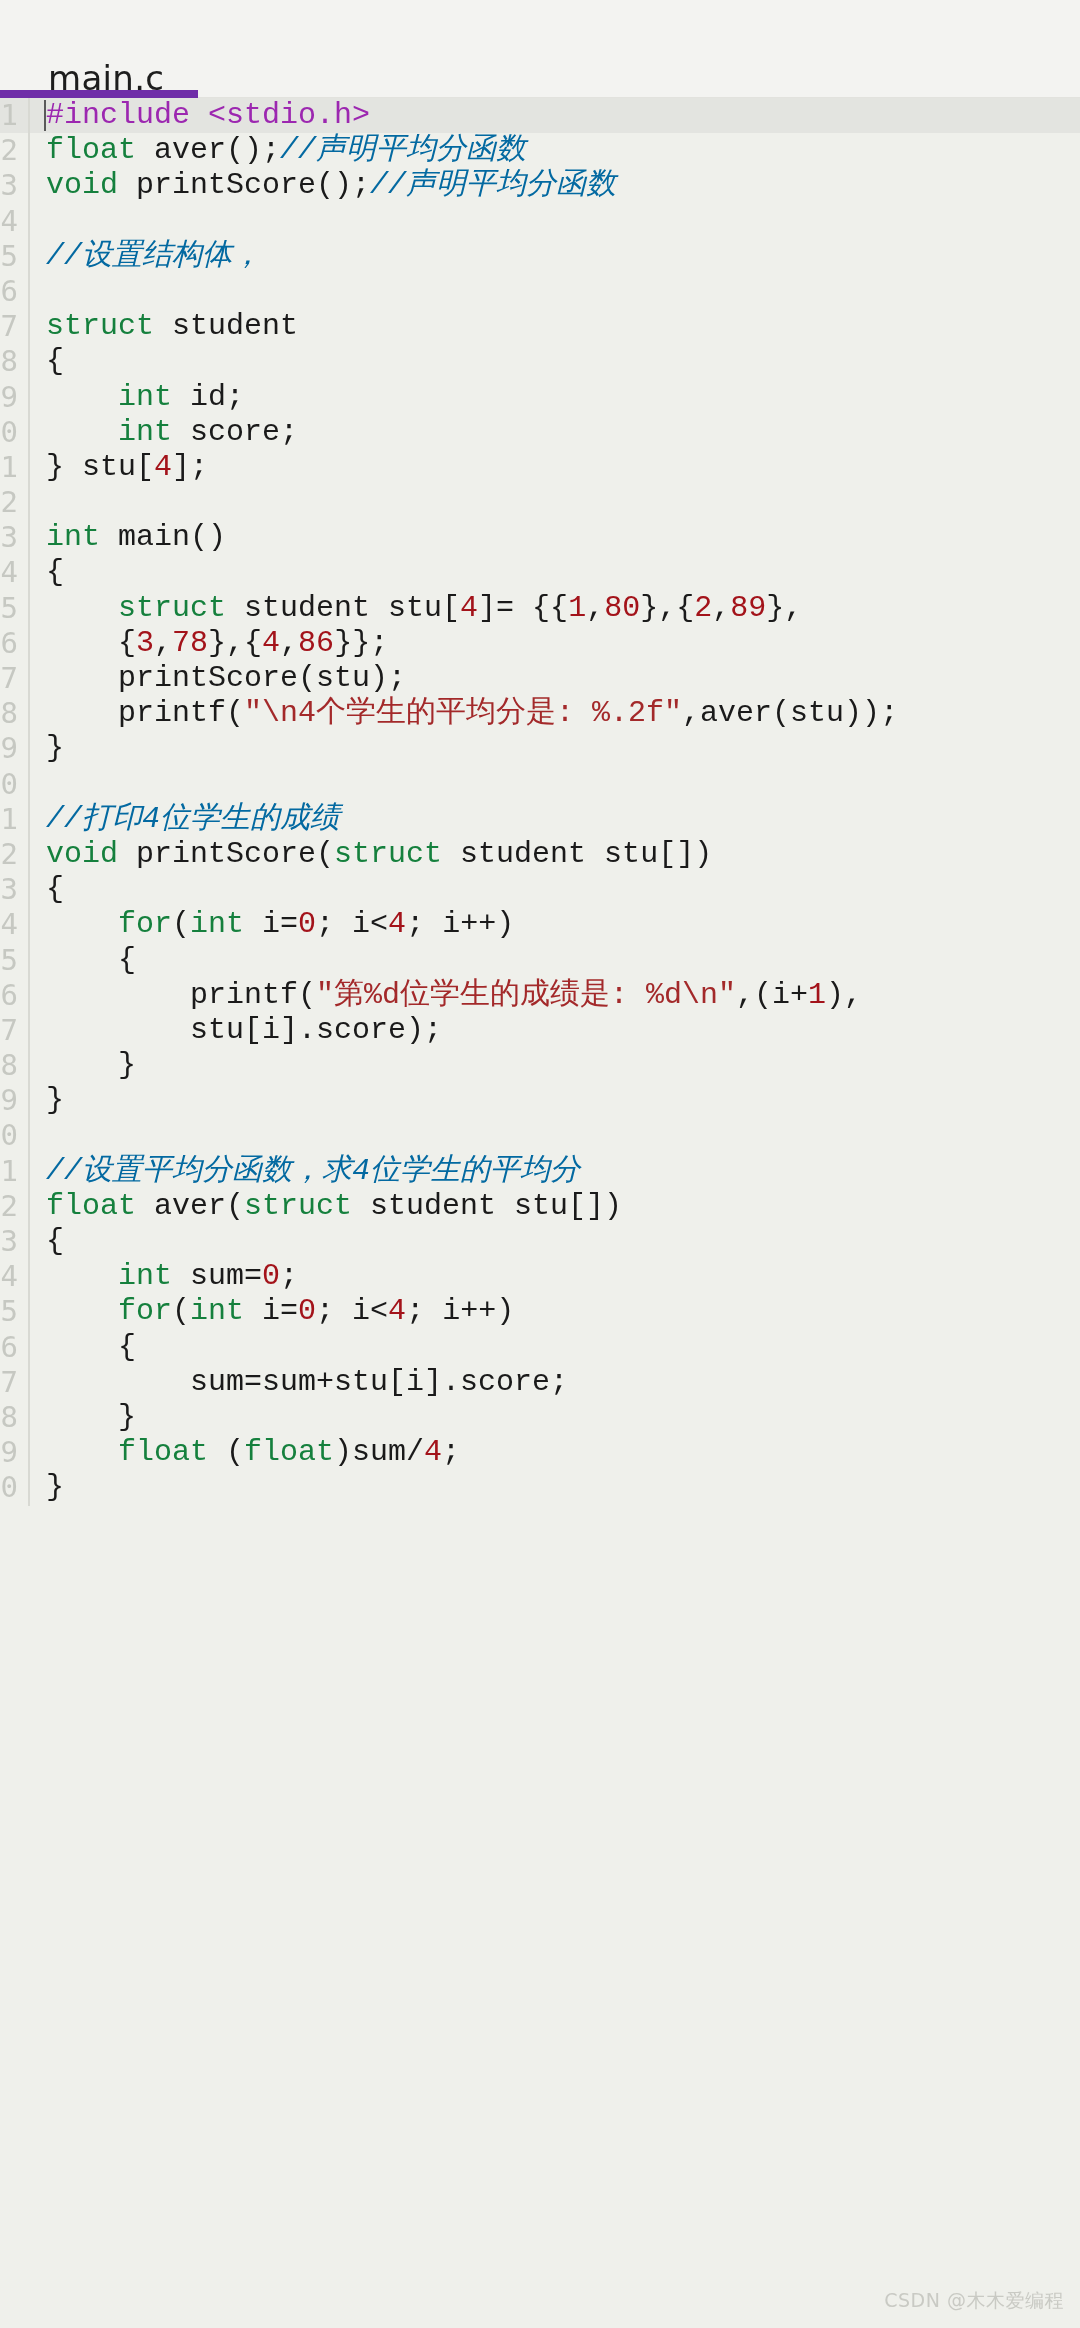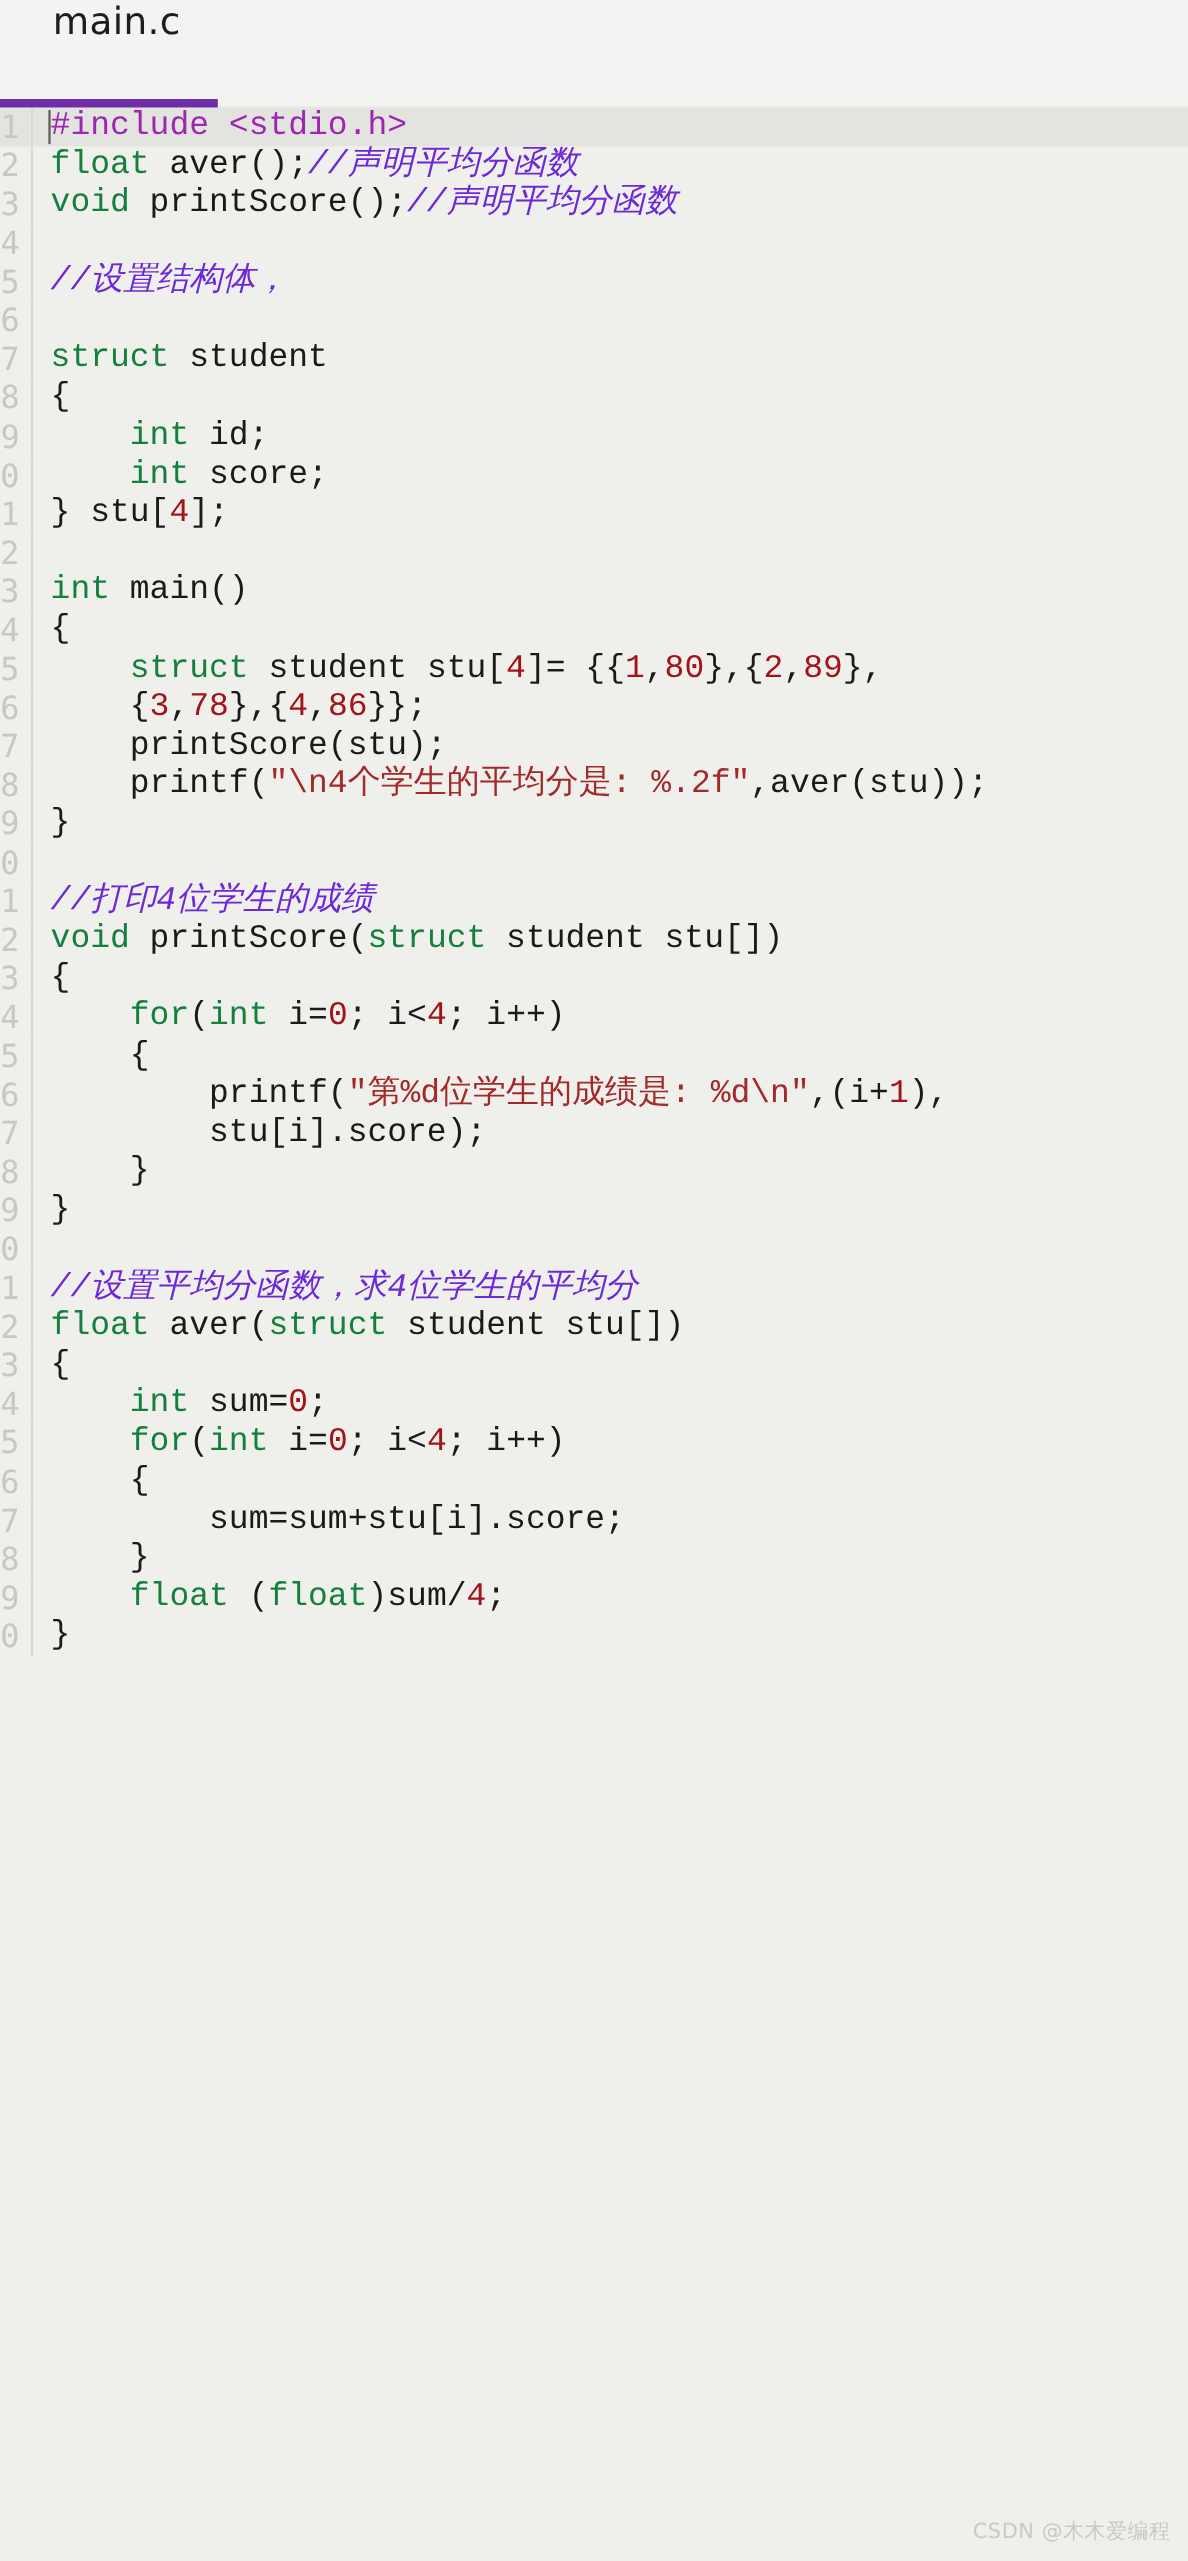--- a/index.html
+++ b/index.html
@@ -18,21 +18,21 @@
   
   .tabbar {
     height: 98px;
     background: #f3f3f1;
     display: flex;
     align-items: stretch;
     position: relative;
   }
   .tab {
     display: flex;
-    align-items: flex-start;
+    align-items: flex-end;
     padding: 0 34px 0 48px;
     position: relative;
     background: #f3f3f1;
   }
   .tab-label {
     font-family: "DejaVu Sans", sans-serif;
     font-size: 34px;
     color: #1d1d1d;
     letter-spacing: 0.3px;
   }
@@ -106,21 +106,21 @@
     left: 14px;
     top: 2px;
     bottom: 2px;
     width: 2px;
     background: #5a5a5a;
   }
 
   
   .t-pre   { color: #9c27b0; }
   .t-kw    { color: #15803d; }
-  .t-cmt   { color: #6d28d9; font-style: italic; }
+  .t-cmt   { color: #0369a1; font-style: italic; }
   .t-str   { color: #a3292a; }
   .t-num   { color: #a3131a; }
   .t-plain { color: #1a1a1a; }
 
   
   .watermark {
     position: absolute;
     right: 16px;
     bottom: 14px;
     font-family: "DejaVu Sans", sans-serif;

